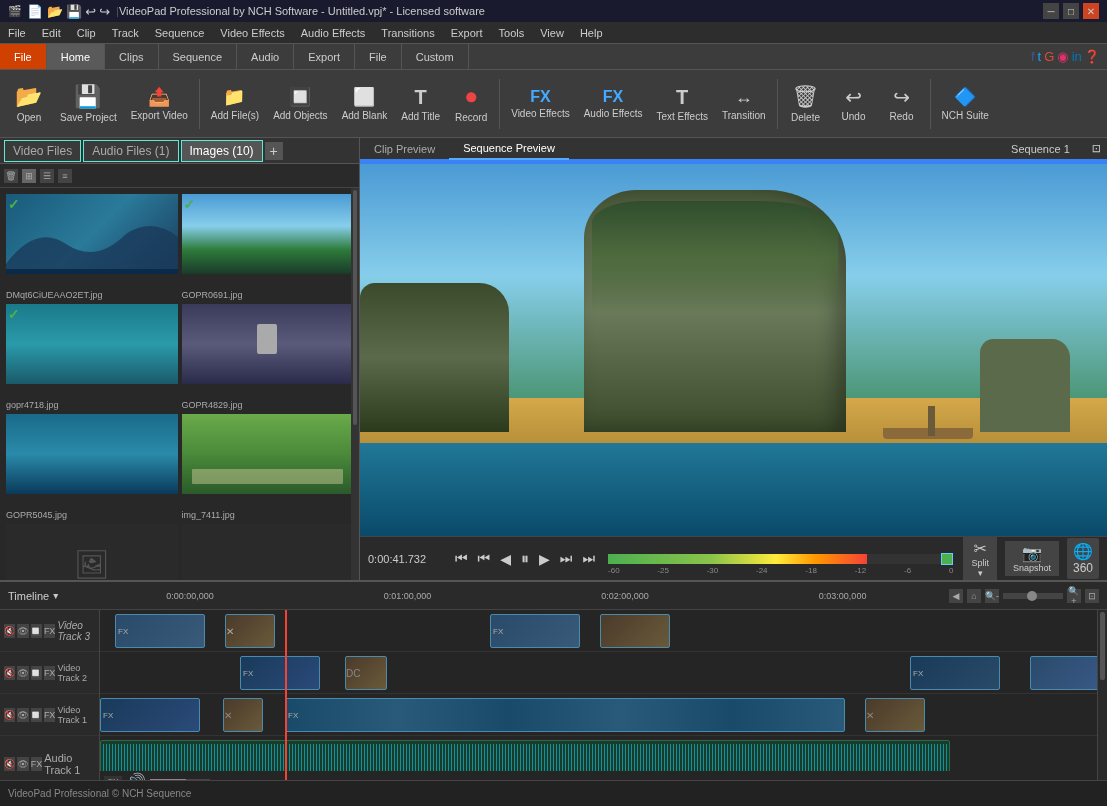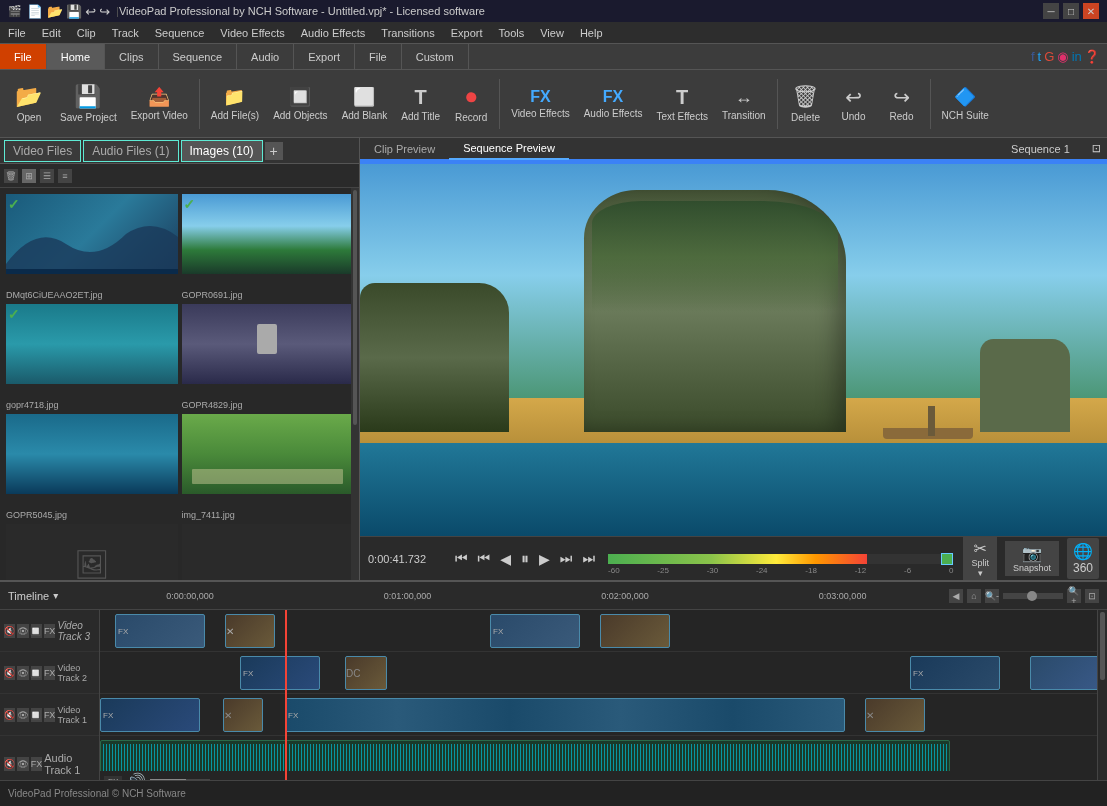--- a/index.html
+++ b/index.html
@@ -499,16 +499,16 @@
 
       </div>
 
       <div style="width:10px;background:#2a2a2a;border-left:1px solid #444;">
         <div style="height:40%;background:#555;margin:2px;border-radius:2px;"></div>
       </div>
     </div>
   </div>
 
   <div id="statusbar">
-    <span>VideoPad Professional © NCH Software</span>
+    <span>VideoPad Professional © NCH Sequence</span>
   </div>
 
 </div>
 
 </body></html>

